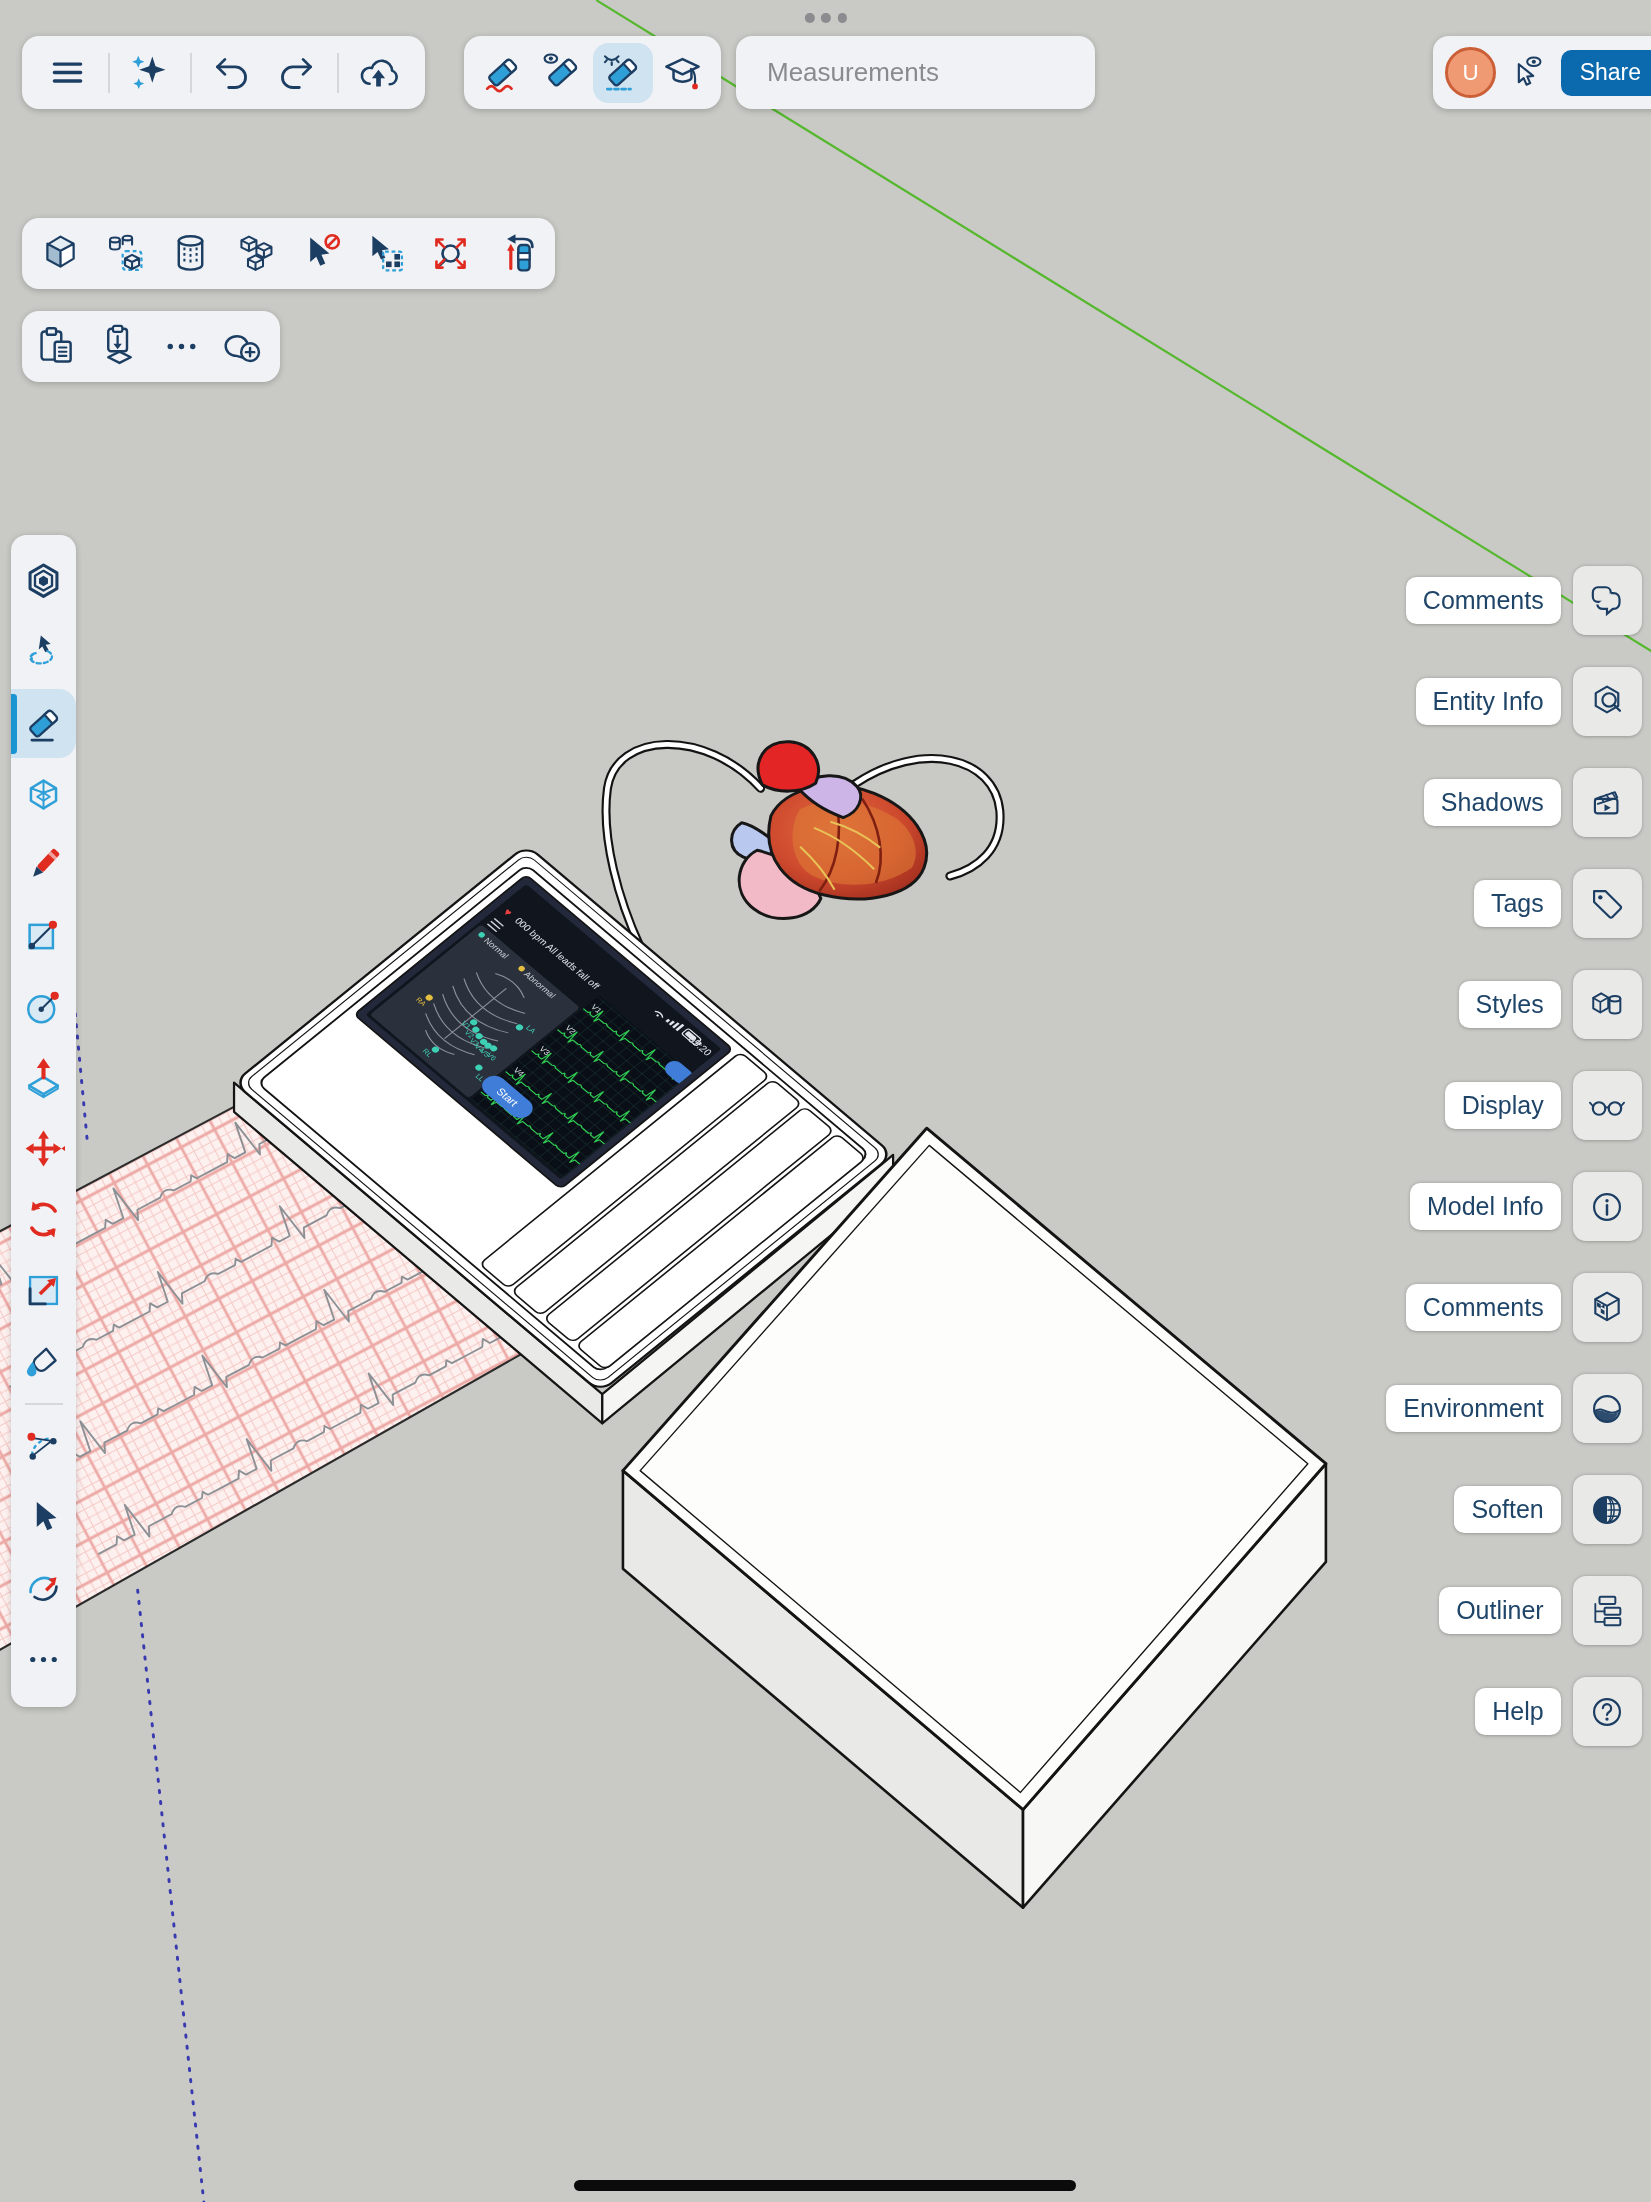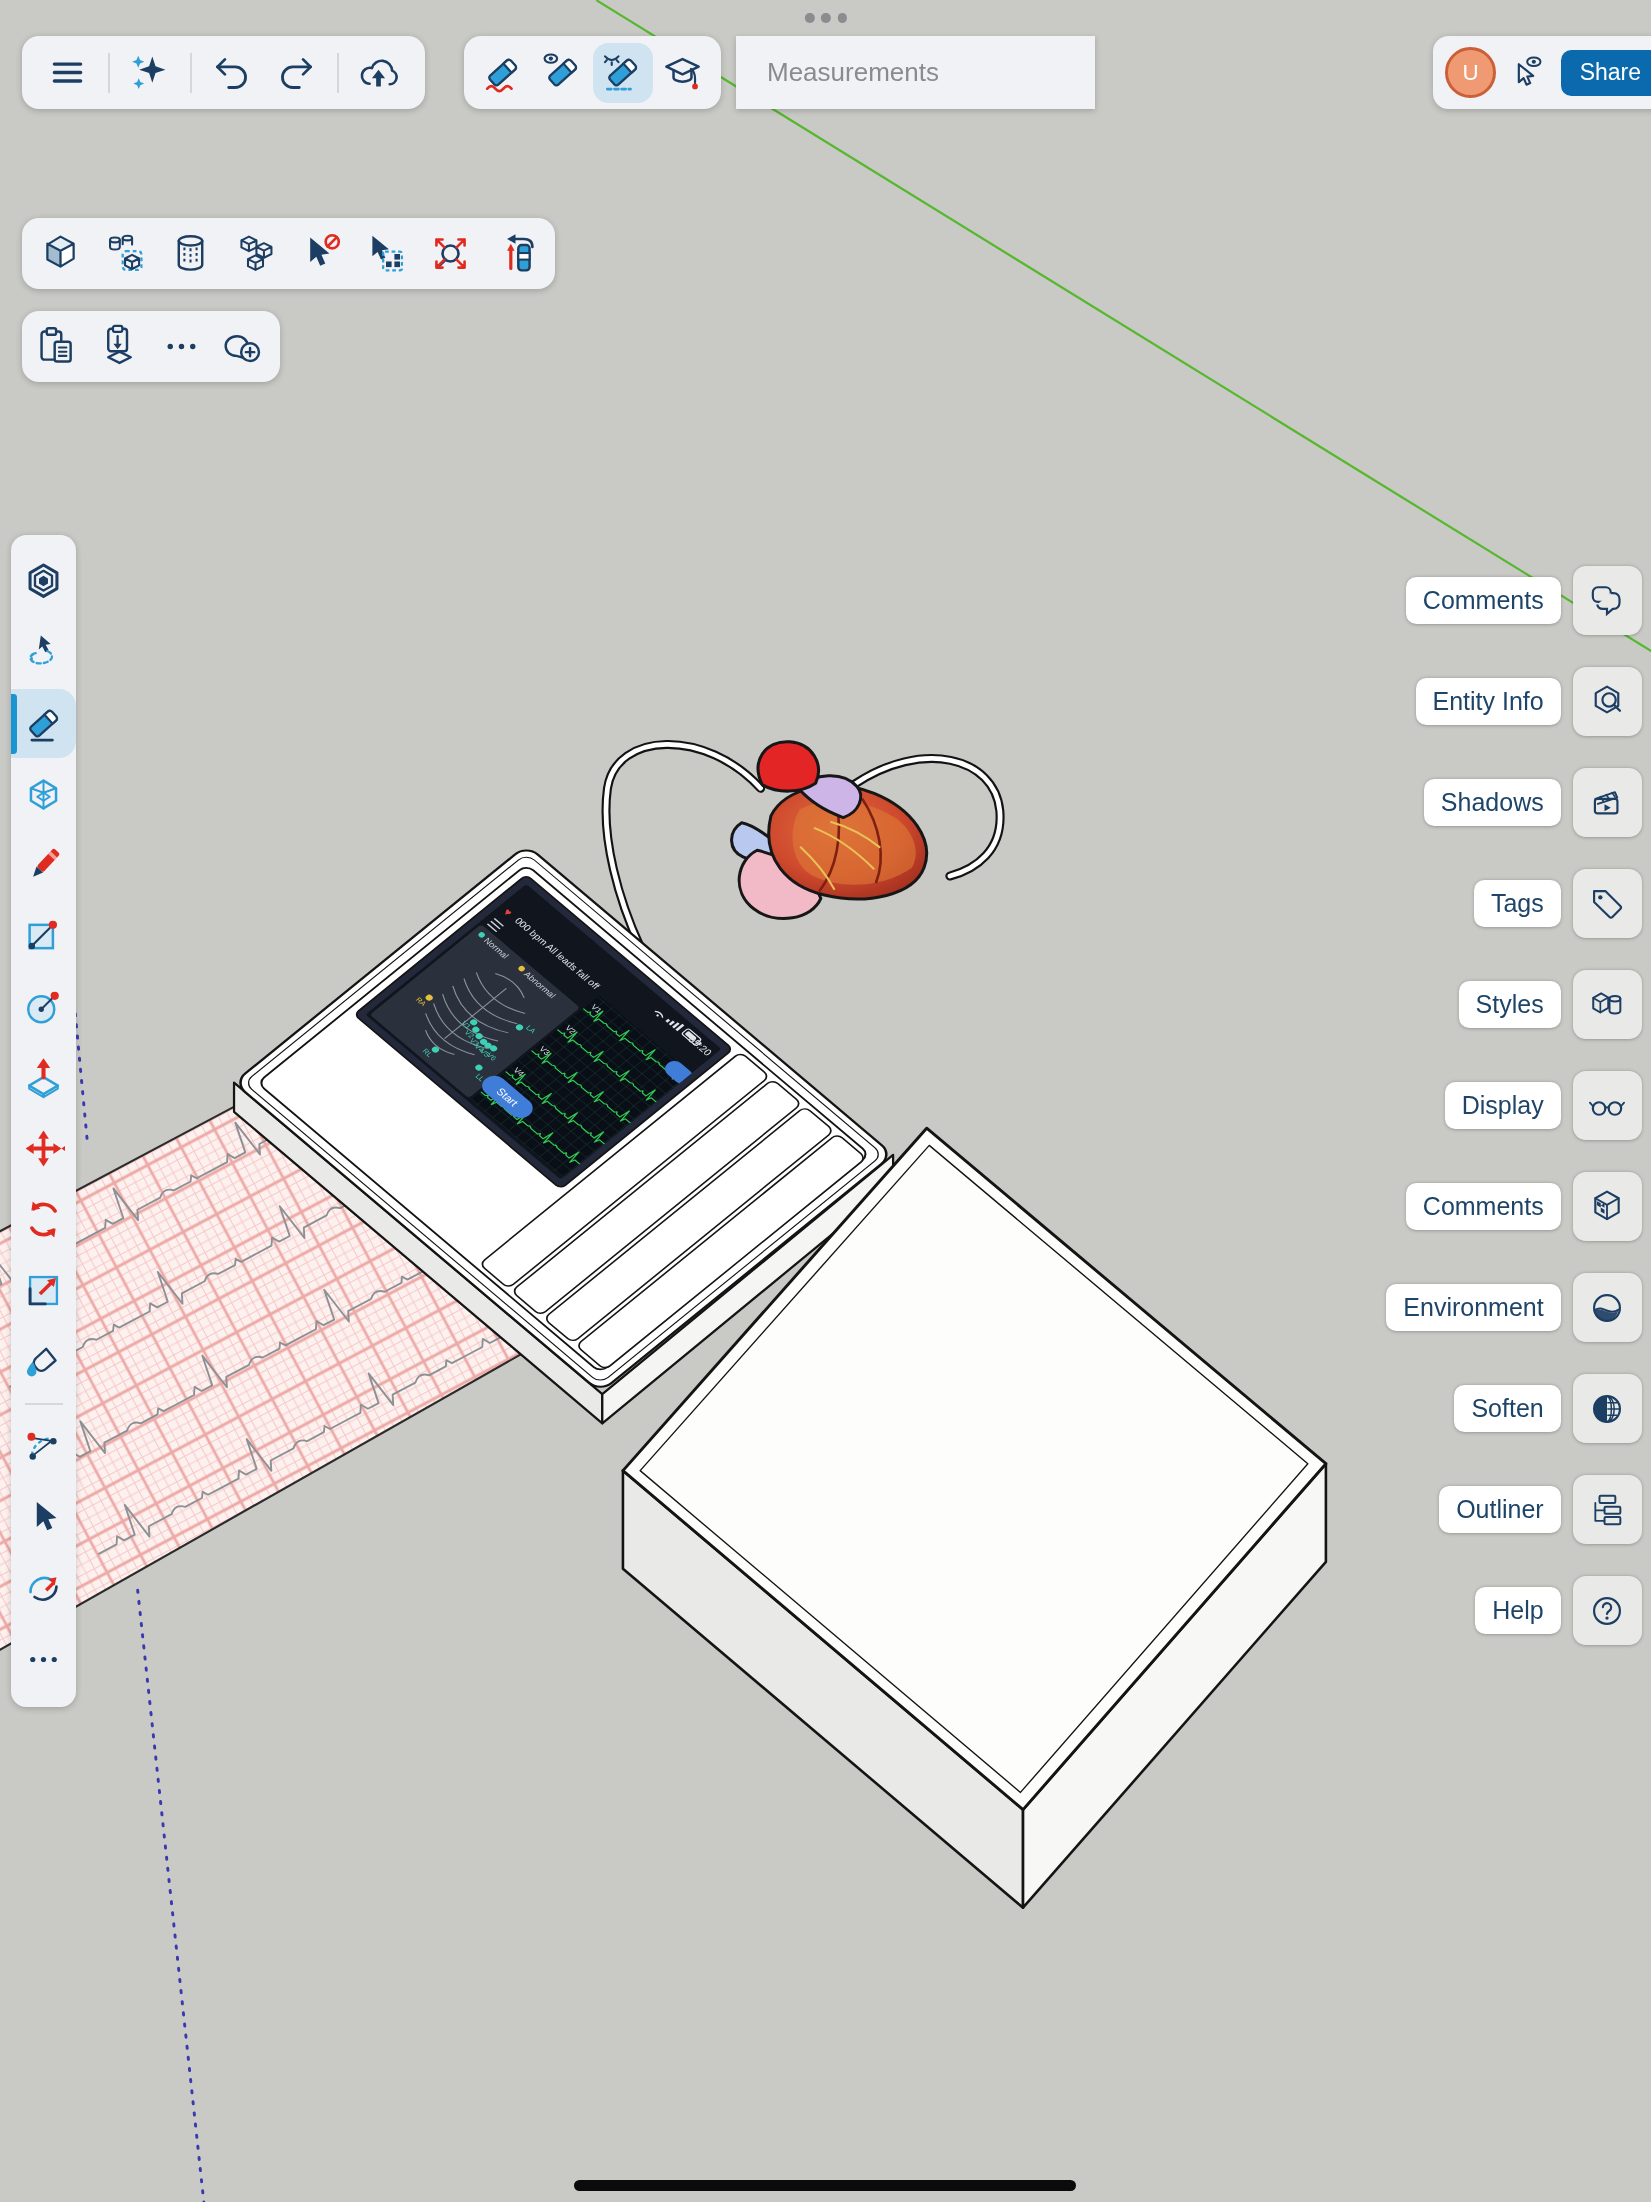--- a/index.html
+++ b/index.html
@@ -17,21 +17,21 @@
   .tbtn{width:65px;height:65px;border-radius:13.8px;display:flex;align-items:center;justify-content:center;flex:none}
   .tbtn svg{width:45px;height:45px}
   .tbtn.selected{background:#cfe3f0}
   .sep{width:1.7px;height:40px;background:#d7d7db;margin:0 7.7px;flex:none}
 
   #toolbar-main{left:21.5px;top:36px;height:73px;padding:0 13.8px}
   #toolbar-eraser{left:464px;top:36px;height:73px;padding:0 8.6px}
   #toolbar-eraser .tbtn{width:60px;height:60px;border-radius:15.5px}
   #toolbar-eraser .tbtn svg{width:43px;height:43px}
 
-  #measure-panel{left:736px;top:36px;width:301px;height:73px;border-radius:0;padding:0 29px}
+  #measure-panel{left:736px;top:36px;width:301px;height:73px;border-radius:16px;padding:0 29px}
   #measure-panel input{
     border:none;outline:none;background:transparent;width:100%;
     font-size:26px;color:#55555c;font-family:"Liberation Sans",sans-serif;
   }
   #measure-panel input::placeholder{color:#8a8a90;opacity:1}
 
   #account-panel{left:1433px;top:36px;width:215px;height:73px;border-radius:15.5px;padding:0 12px;justify-content:space-between}
   .avatar{width:45px;height:45px;border-radius:50%;background:#f09a73;border:3.4px solid #cb5f38;
     color:#fff;font-size:22.4px;display:flex;align-items:center;justify-content:center;flex:none}
   #pointer-eye{width:40px;height:40px}
@@ -626,20 +626,30 @@
       <div class="pill">Display</div>
       <div class="ptile">
         <svg viewBox="0 0 48 48">
           <circle cx="14.5" cy="27" r="7.5" fill="none" stroke="#1c3e63" stroke-width="2.6"></circle>
           <circle cx="33.5" cy="27" r="7.5" fill="none" stroke="#1c3e63" stroke-width="2.6"></circle>
           <path d="M22 26.5c.6-1.5 3.4-1.5 4 0M7 24l-3.5-4M41 24l3.5-4" fill="none" stroke="#1c3e63" stroke-width="2.2" stroke-linecap="round" stroke-linejoin="round"></path>
         </svg>
       </div>
     </div>
     <div class="prow">
+      <div class="pill">Model Info</div>
+      <div class="ptile">
+        <svg viewBox="0 0 48 48">
+          <circle cx="24" cy="24" r="15.5" fill="none" stroke="#1c3e63" stroke-width="2.6"></circle>
+          <circle cx="24" cy="16.5" r="2" fill="#1c3e63"></circle>
+          <path d="M24 22v11" fill="none" stroke="#1c3e63" stroke-width="3" stroke-linecap="round" stroke-linejoin="round"></path>
+        </svg>
+      </div>
+    </div>
+    <div class="prow">
       <div class="pill">Comments</div>
       <div class="ptile">
         <svg viewBox="0 0 48 48">
           <path d="M24 5.5l14 8v17l-14 8-14-8v-17z" fill="none" stroke="#1c3e63" stroke-width="2.6" stroke-linecap="round" stroke-linejoin="round"></path>
           <path d="M10 13.5l14 8 14-8M24 21.5v17" fill="none" stroke="#1c3e63" stroke-width="2.2" stroke-linecap="round" stroke-linejoin="round"></path>
           <path d="M12 17l4.5 2.6v5L12 22z" fill="#1c3e63"></path>
           <path d="M16.5 24.6l4.5 2.6v5l-4.5-2.6z" fill="#1c3e63"></path>
           <path d="M21 19.6l-4.5 2.6 4.5 2.6z" fill="#1c3e63"></path>
         </svg>
       </div>

